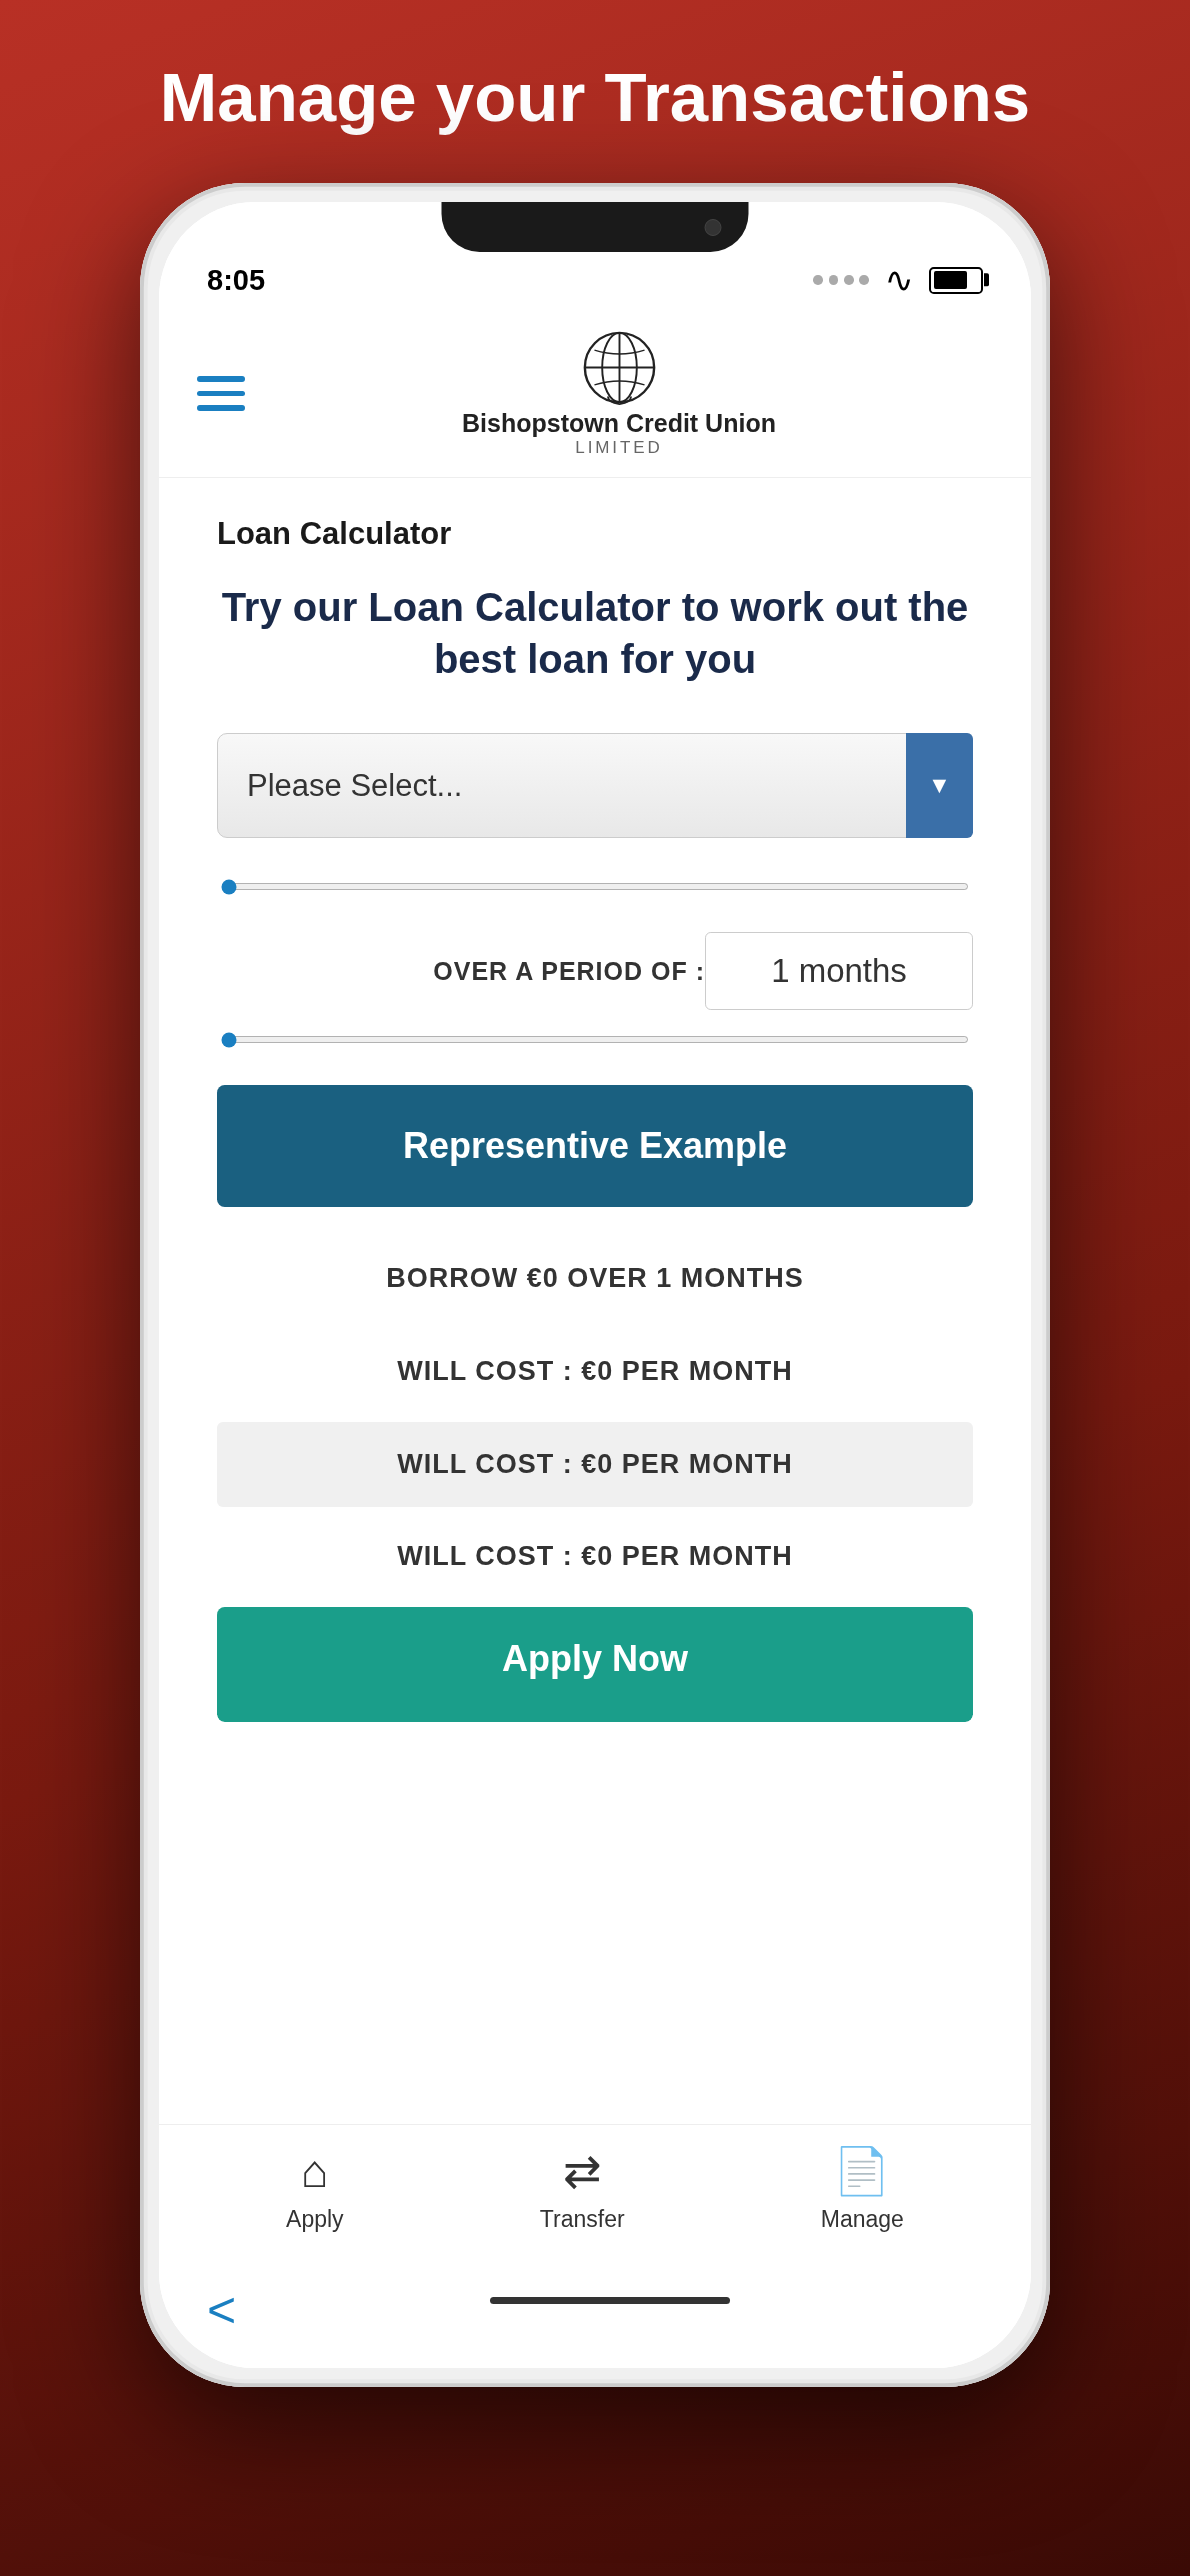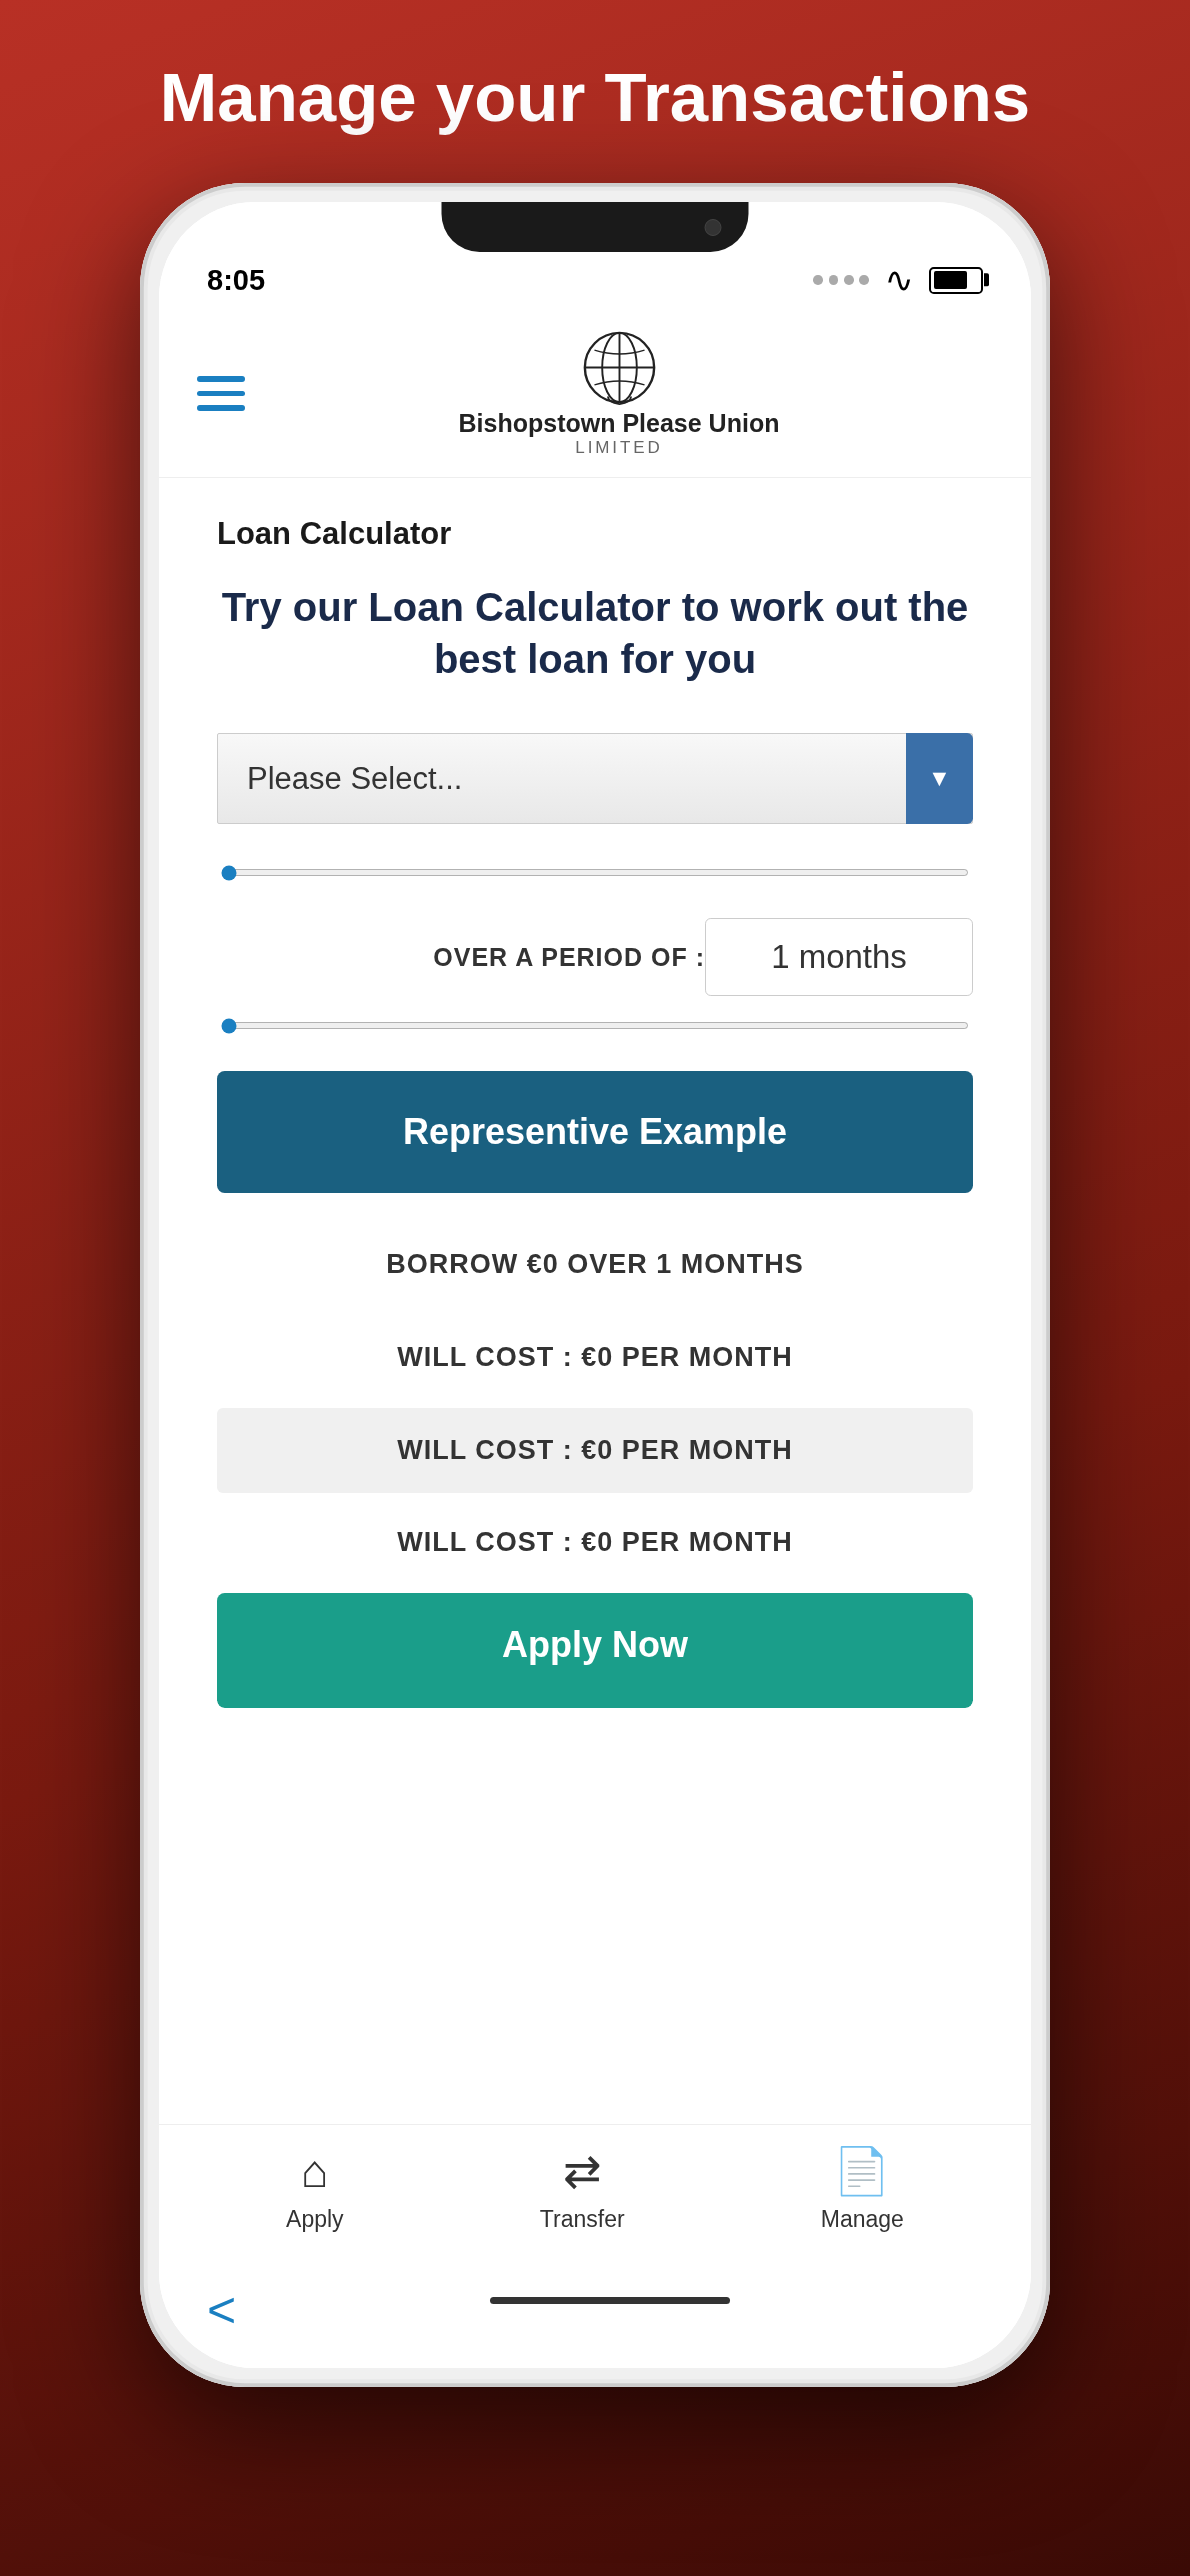--- a/index.html
+++ b/index.html
@@ -232,26 +232,26 @@
     }
 
     
     .dropdown-wrapper {
       position: relative;
       margin-bottom: 38px;
     }
 
     .dropdown-select {
       width: 100%;
-      padding: 27px 29px;
+      padding: 34px 29px;
       font-size: 31px;
       color: #333;
       background: linear-gradient(to bottom, #f8f8f8, #e8e8e8);
       border: 1px solid #ccc;
-      border-radius: 2px;
+      border-radius: 10px;
       appearance: none;
       cursor: pointer;
     }
 
     .dropdown-arrow {
       position: absolute;
       right: 0;
       top: 0;
       bottom: 0;
       width: 67px;
@@ -479,21 +479,21 @@
           <svg class="logo-globe" viewBox="0 0 80 80" xmlns="http://www.w3.org/2000/svg">
             <circle cx="40" cy="40" r="36" fill="none" stroke="#222" stroke-width="2.5"></circle>
             <ellipse cx="40" cy="40" rx="18" ry="36" fill="none" stroke="#222" stroke-width="2"></ellipse>
             <line x1="4" y1="40" x2="76" y2="40" stroke="#222" stroke-width="2"></line>
             <line x1="40" y1="4" x2="40" y2="76" stroke="#222" stroke-width="2"></line>
             <path d="M14 22 Q40 30 66 22" fill="none" stroke="#222" stroke-width="1.5"></path>
             <path d="M14 58 Q40 50 66 58" fill="none" stroke="#222" stroke-width="1.5"></path>
 
             <path d="M28 70 Q28 76 40 78 Q52 76 52 70" fill="none" stroke="#222" stroke-width="2"></path>
           </svg>
-          <div class="logo-name">Bishopstown Please Union</div>
+          <div class="logo-name">Bishopstown Credit Union</div>
           <div class="logo-subtitle">LIMITED</div>
         </div>
       </div>
 
       <div class="main-content scrollable-content">
         
         <div class="section-title">Loan Calculator</div>
 
         
         <div class="hero-text">Try our Loan Calculator to work out the best loan for you</div>

